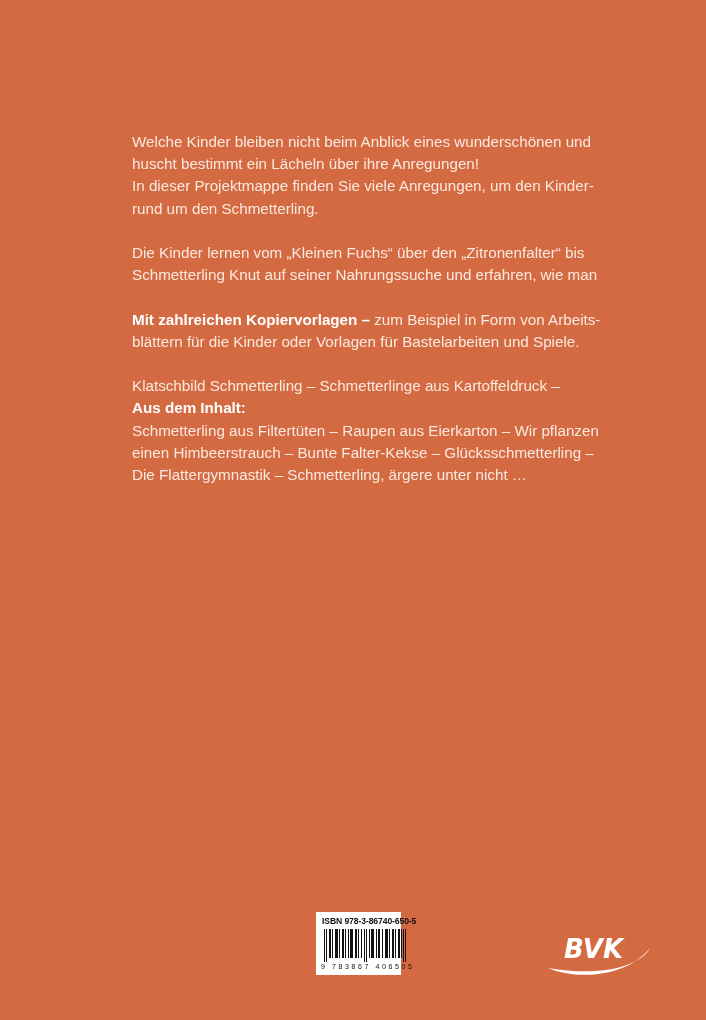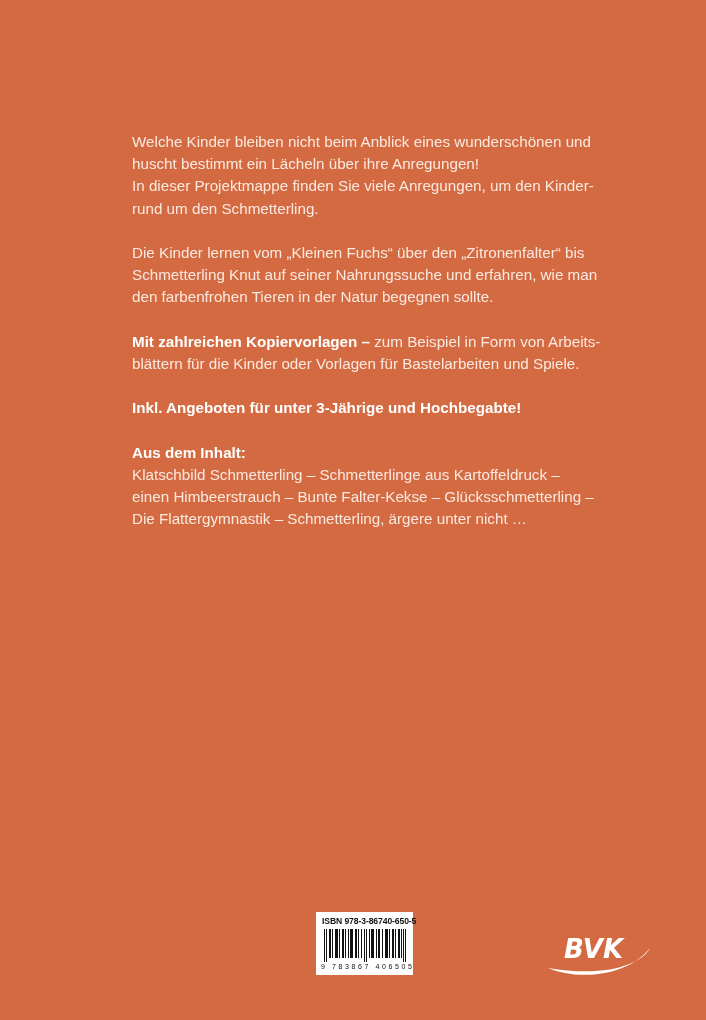--- a/index.html
+++ b/index.html
@@ -17,21 +17,21 @@
     color: #fbe9df;
     font-size: 15.2px;
     line-height: 22.2px;
   }
   .text-block p { margin: 0 0 22.2px 0; }
   .text-block .line { display: block; white-space: nowrap; }
   .bold { font-weight: bold; color: #ffffff; }
   .barcode-box {
     position: absolute;
     left: 316px; top: 912px;
-    width: 97px; height: 63px;
+    width: 85px; height: 63px;
     background: #ffffff;
   }
   .isbn-text {
     position: absolute; left: 6px; top: 4px;
     font-size: 8.6px; font-weight: bold; color: #111;
     white-space: nowrap; letter-spacing: -0.1px;
   }
   .bars {
     position: absolute; left: 8px; top: 17px;
     width: 82px; height: 33px;
@@ -51,32 +51,29 @@
 <div class="text-block">
   <p>
     <span class="line">Welche Kinder bleiben nicht beim Anblick eines wunderschönen und</span>
     <span class="line">huscht bestimmt ein Lächeln über ihre Anregungen!</span>
     <span class="line">In dieser Projektmappe finden Sie viele Anregungen, um den Kinder-</span>
     <span class="line">rund um den Schmetterling.</span>
   </p>
   <p>
     <span class="line">Die Kinder lernen vom „Kleinen Fuchs“ über den „Zitronenfalter“ bis</span>
     <span class="line">Schmetterling Knut auf seiner Nahrungssuche und erfahren, wie man</span>
-    <span class="line">den farbenfrohen Tieren in der Natur begegnen sollte.</span>
   </p>
   <p>
     <span class="line"><span class="bold">Mit zahlreichen Kopiervorlagen –</span><span> zum Beispiel in Form von Arbeits-</span></span>
     <span class="line">blättern für die Kinder oder Vorlagen für Bastelarbeiten und Spiele.</span>
   </p>
   <p>
-    <span class="line bold">Inkl. Angeboten für unter 3-Jährige und Hochbegabte!</span>
-  </p>
-  <p>
+    <span class="line">Klatschbild Schmetterling – Schmetterlinge aus Kartoffeldruck –</span>
     <span class="line bold">Aus dem Inhalt:</span>
-    <span class="line">Klatschbild Schmetterling – Schmetterlinge aus Kartoffeldruck –</span>
+    <span class="line">Schmetterling aus Filtertüten – Raupen aus Eierkarton – Wir pflanzen</span>
     <span class="line">einen Himbeerstrauch – Bunte Falter-Kekse – Glücksschmetterling –</span>
     <span class="line">Die Flattergymnastik – Schmetterling, ärgere unter nicht …</span>
   </p>
 </div>
 
 <div class="barcode-box">
   <div class="isbn-text">ISBN 978-3-86740-650-5</div>
   <svg class="bars" viewBox="0 0 82 33" preserveAspectRatio="none">
     <g fill="#111">
       <rect x="0" y="0" width="1" height="33"></rect>

